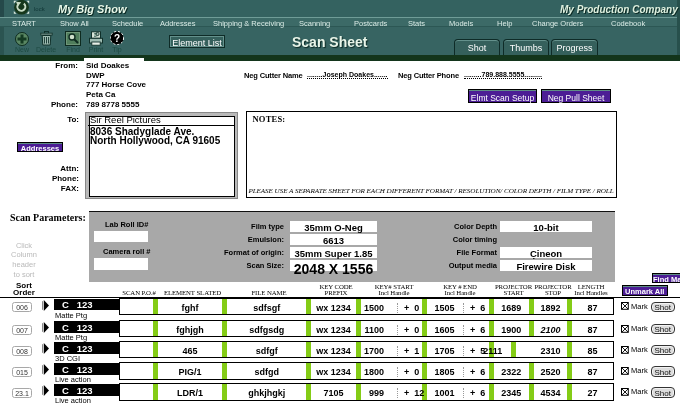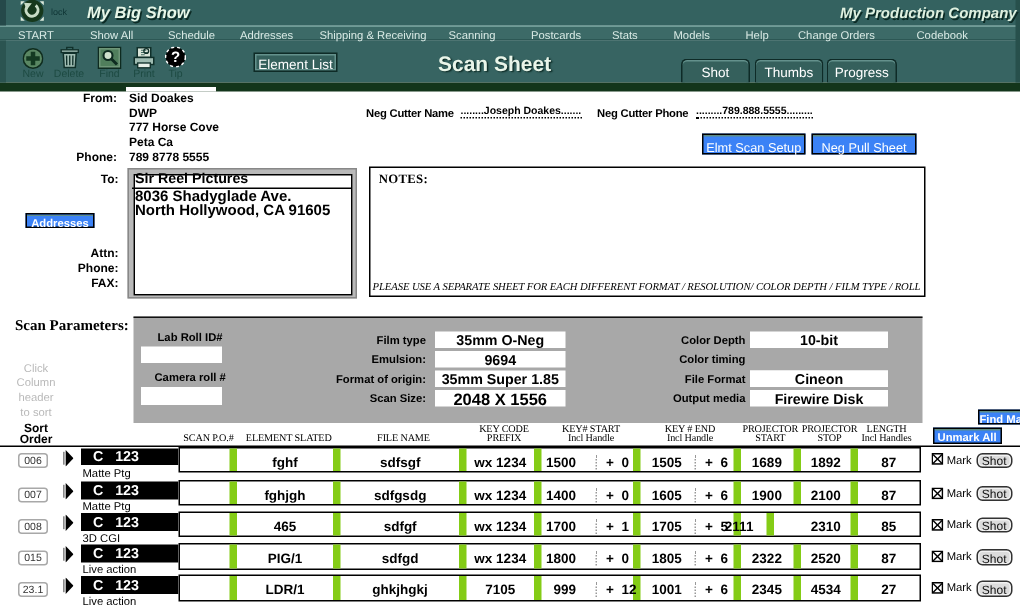--- a/index.html
+++ b/index.html
@@ -14,21 +14,21 @@
 #menubar { left:0; top:17px; width:680px; height:10px; background:#3c6a67; border-top:1px solid #6f9c97; border-bottom:1px solid #2c5754; }
 #toolbar { left:0; top:27px; width:680px; height:28px; background:#376462; }
 #darkband { left:0; top:55px; width:680px; height:6px; background:#13351b; }
 #notch { left:84px; top:58px; width:60px; height:3px; background:#fff; }
 .menuitem { position:absolute; top:1px; color:#d9eae5; font-size:7.5px; white-space:nowrap; }
 .iconlabel { position:absolute; top:46px; color:#1d4a42; font-size:7px; width:40px; text-align:center; }
 .tb-btn { position:absolute; background:#35605c; border:1px solid #0e2b27; box-shadow:inset 0 0 0 1px #64918c; color:#fff; text-align:center; }
 .tab { position:absolute; top:39px; height:16px; background:#35605c; border:1px solid #0e2b27; border-bottom:none; border-radius:4px 4px 0 0; box-shadow:inset 0 1px 0 #64918c; color:#fff; font-size:9px; text-align:center; padding-top:3px; }
 
 .lbl { position:absolute; font-size:8px; font-weight:bold; color:#000; }
-.grnbtn { position:absolute; background:#3b82f6; border:1px solid #000; box-shadow:inset 0 1px 0 #5f8d85; color:#fff; font-weight:bold; text-align:center; }
+.grnbtn { position:absolute; background:#4c1d95; border:1px solid #000; box-shadow:inset 0 1px 0 #5f8d85; color:#fff; font-weight:bold; text-align:center; }
 .dotted { border-bottom:1px dotted #000; }
 
 .cellrow { position:absolute; left:119px; width:495px; height:17.5px; border:1px solid #000; background:#fff; }
 .cell { position:absolute; top:0; height:15.5px; border-right:5px solid #84cc16; font-size:9px; font-weight:bold; text-align:center; padding-top:4px; }
 .sortbox { position:absolute; width:20px; height:10px; color:#333; border:1px solid #a8a8a8; border-radius:2.5px; background:#fff; font-size:7px; text-align:center; padding-top:1px; }
 .cat { position:absolute; left:55px; font-size:7.5px; color:#000; }
 .blackbox { position:absolute; left:54px; width:65px; height:11.5px; background:#000; color:#fff; font-size:9.5px; font-weight:bold; text-align:left; padding-left:8px; padding-top:0.5px; }
 .mark { position:absolute; font-size:7.5px; color:#000; white-space:nowrap; }
 .shotbtn { position:absolute; width:23.5px; height:10.5px; background:#dcdcdc; border:1px solid #333; border-radius:4px; box-shadow:0 0 0 1px #f2f2f2 inset; font-size:8px; color:#111; text-align:center; padding-top:0.5px; }
 .hdr { position:absolute; font-family:"Liberation Serif", serif; font-size:6.8px; text-align:center; line-height:6.3px; letter-spacing:-0.1px; }
@@ -132,43 +132,43 @@
 
   <div class="lbl r" style="left:39px;top:115px;width:40px;">To:</div>
   <div class="lbl r" style="left:39px;top:164px;width:40px;">Attn:</div>
   <div class="lbl r" style="left:39px;top:174px;width:40px;">Phone:</div>
   <div class="lbl r" style="left:39px;top:184px;width:40px;">FAX:</div>
   <div class="grnbtn" style="left:17px;top:142px;width:46px;height:10px;font-size:7.5px;padding-top:1px;">Addresses</div>
 
   <div class="abs" style="left:85px;top:112px;width:153px;height:87px;background:#b9b9b9;border:1px solid #888;">
     <div class="abs" style="left:3px;top:2.5px;width:146px;height:81px;background:#fff;border:1px solid #000;"></div>
   </div>
-  <div class="abs" style="left:90px;top:114px;width:117px;font-size:9.5px;font-weight:bold;">Sir Reel Pictures</div>
+  <div class="abs" style="left:90px;top:114px;width:117px;font-size:9.5px;font-weight:normal;">Sir Reel Pictures</div>
   <div class="abs" style="left:88px;top:125px;width:146px;border-top:1px solid #000;"></div>
   <div class="abs" style="left:90px;top:126.5px;font-size:10px;font-weight:bold;line-height:9.6px;">8036 Shadyglade Ave.<br>North Hollywood, CA 91605</div>
 
   <div class="abs" style="left:245.5px;top:111px;width:371px;height:87px;border:1px solid #000;"></div>
   <div class="abs" style="left:252.5px;top:113.5px;font-family:'Liberation Serif',serif;font-size:8.5px;font-weight:bold;letter-spacing:0.2px;">NOTES:</div>
   <div class="abs c" style="left:246px;top:187px;width:370px;font-family:'Liberation Serif',serif;font-size:7.1px;font-style:italic;white-space:nowrap;letter-spacing:-0.05px;">PLEASE USE A SEPARATE SHEET FOR EACH DIFFERENT FORMAT / RESOLUTION/ COLOR DEPTH / FILM TYPE / ROLL</div>
 
   <div class="abs" style="left:10px;top:212px;font-family:'Liberation Serif',serif;font-size:10px;font-weight:bold;">Scan Parameters:</div>
   <div class="abs" style="left:89px;top:211px;width:526px;height:71px;background:#a8a8a8;border-top:1.5px solid #111;"></div>
   <div class="abs" style="left:105px;top:220px;font-size:7.5px;font-weight:bold;">Lab Roll ID#</div>
   <div class="abs" style="left:94px;top:231px;width:54px;height:11px;background:#fff;"></div>
   <div class="abs" style="left:103px;top:247px;font-size:7.5px;font-weight:bold;">Camera roll #</div>
   <div class="abs" style="left:94px;top:258px;width:54px;height:12px;background:#fff;"></div>
 
   <div class="lbl r" style="left:204px;top:222px;width:80px;font-size:7.5px;">Film type</div>
   <div class="lbl r" style="left:204px;top:235px;width:80px;font-size:7.5px;">Emulsion:</div>
   <div class="lbl r" style="left:204px;top:248px;width:80px;font-size:7.5px;">Format of origin:</div>
   <div class="lbl r" style="left:204px;top:261px;width:80px;font-size:7.5px;">Scan Size:</div>
   <div class="abs c" style="left:290px;top:221px;width:87px;height:11px;background:#fff;font-size:9.5px;font-weight:bold;padding-top:1px;">35mm O-Neg</div>
-  <div class="abs c" style="left:290px;top:234px;width:87px;height:11px;background:#fff;font-size:9.5px;font-weight:bold;padding-top:1px;">9694</div>
+  <div class="abs c" style="left:290px;top:234px;width:87px;height:11px;background:#fff;font-size:9.5px;font-weight:bold;padding-top:1px;">6613</div>
   <div class="abs c" style="left:290px;top:247px;width:87px;height:11px;background:#fff;font-size:9.5px;font-weight:bold;padding-top:1px;">35mm Super 1.85</div>
-  <div class="abs c" style="left:290px;top:260px;width:87px;height:11px;background:#fff;font-size:11px;font-weight:bold;padding-top:1px;">2048 X 1556</div>
+  <div class="abs c" style="left:290px;top:260px;width:87px;height:11px;background:#fff;font-size:14px;font-weight:bold;padding-top:1px;">2048 X 1556</div>
 
   <div class="lbl r" style="left:417px;top:222px;width:80px;font-size:7.5px;">Color Depth</div>
   <div class="lbl r" style="left:417px;top:235px;width:80px;font-size:7.5px;">Color timing</div>
   <div class="lbl r" style="left:417px;top:248px;width:80px;font-size:7.5px;">File Format</div>
   <div class="lbl r" style="left:417px;top:261px;width:80px;font-size:7.5px;">Output media</div>
   <div class="abs c" style="left:500px;top:221px;width:92px;height:11px;background:#fff;font-size:9.5px;font-weight:bold;padding-top:1px;">10-bit</div>
   <div class="abs c" style="left:500px;top:234px;width:92px;height:11px;background:#fff;font-size:9.5px;font-weight:bold;padding-top:1px;margin-top:13px;">Supervised</div>
   <div class="abs c" style="left:500px;top:247px;width:92px;height:11px;background:#fff;font-size:9.5px;font-weight:bold;padding-top:1px;">Cineon</div>
   <div class="abs c" style="left:500px;top:260px;width:92px;height:11px;background:#fff;font-size:9.5px;font-weight:bold;padding-top:1px;">Firewire Disk</div>
 
@@ -226,29 +226,29 @@
         <path d="M1.8 0 L1.8 11 L7 5.5 Z" fill="#000"></path>
       </svg>
       <div class="blackbox" style="top:321px;">C&nbsp;&nbsp;&nbsp;123</div>
       <div class="cat" style="top:332.8px;">Matte Ptg</div>
       <div class="cellrow" style="top:319.8px;">
         <div class="cell" style="left:0;width:38px;"></div>
         <div class="cell" style="left:38px;width:69px;">fghjgh</div>
         <div class="cell" style="left:107.5px;width:83.5px;">sdfgsdg</div>
         <div class="cell" style="left:191px;width:50px;">wx 1234</div>
         <div class="cell" style="left:241px;width:66px;">
-          <span style="position:absolute;right:38px;top:4px;">1400</span>
+          <span style="position:absolute;right:38px;top:4px;">1100</span>
           <span style="position:absolute;left:36px;top:4px;border-left:1px dotted #999;padding-left:6px;">+&nbsp;&nbsp;0</span>
         </div>
         <div class="cell" style="left:307px;width:66.5px;">
           <span style="position:absolute;right:34px;top:4px;">1605</span>
           <span style="position:absolute;left:36px;top:4px;border-left:1px dotted #999;padding-left:6px;">+&nbsp;&nbsp;6</span>
         </div>
         <div class="cell" style="left:373.5px;width:40.5px;">1900</div>
-        <div class="cell" style="left:414px;width:38px;">2100</div>
+        <div class="cell" style="left:414px;width:38px;font-style:italic;">2100</div>
         <div class="cell" style="left:452px;width:41px;border-right:none;">87</div>
       </div>
       <div class="mark" style="left:621px;top:324px;"><svg width="8" height="8" style="vertical-align:-1.5px">
           <rect x="0.5" y="0.5" width="6.8" height="6.8" fill="none" stroke="#000" stroke-width="1"></rect>
           <line x1="1" y1="1" x2="7" y2="7" stroke="#000" stroke-width="0.9"></line>
           <line x1="7" y1="1" x2="1" y2="7" stroke="#000" stroke-width="0.9"></line>
         </svg>&nbsp;Mark</div>
       <div class="shotbtn" style="left:651px;top:323.8px;">Shot</div>
       <div class="sortbox" style="left:12px;top:345.6px;">008</div>
       <svg class="abs" style="left:42px;top:343px;" width="7" height="11" viewBox="0 0 7 11">

